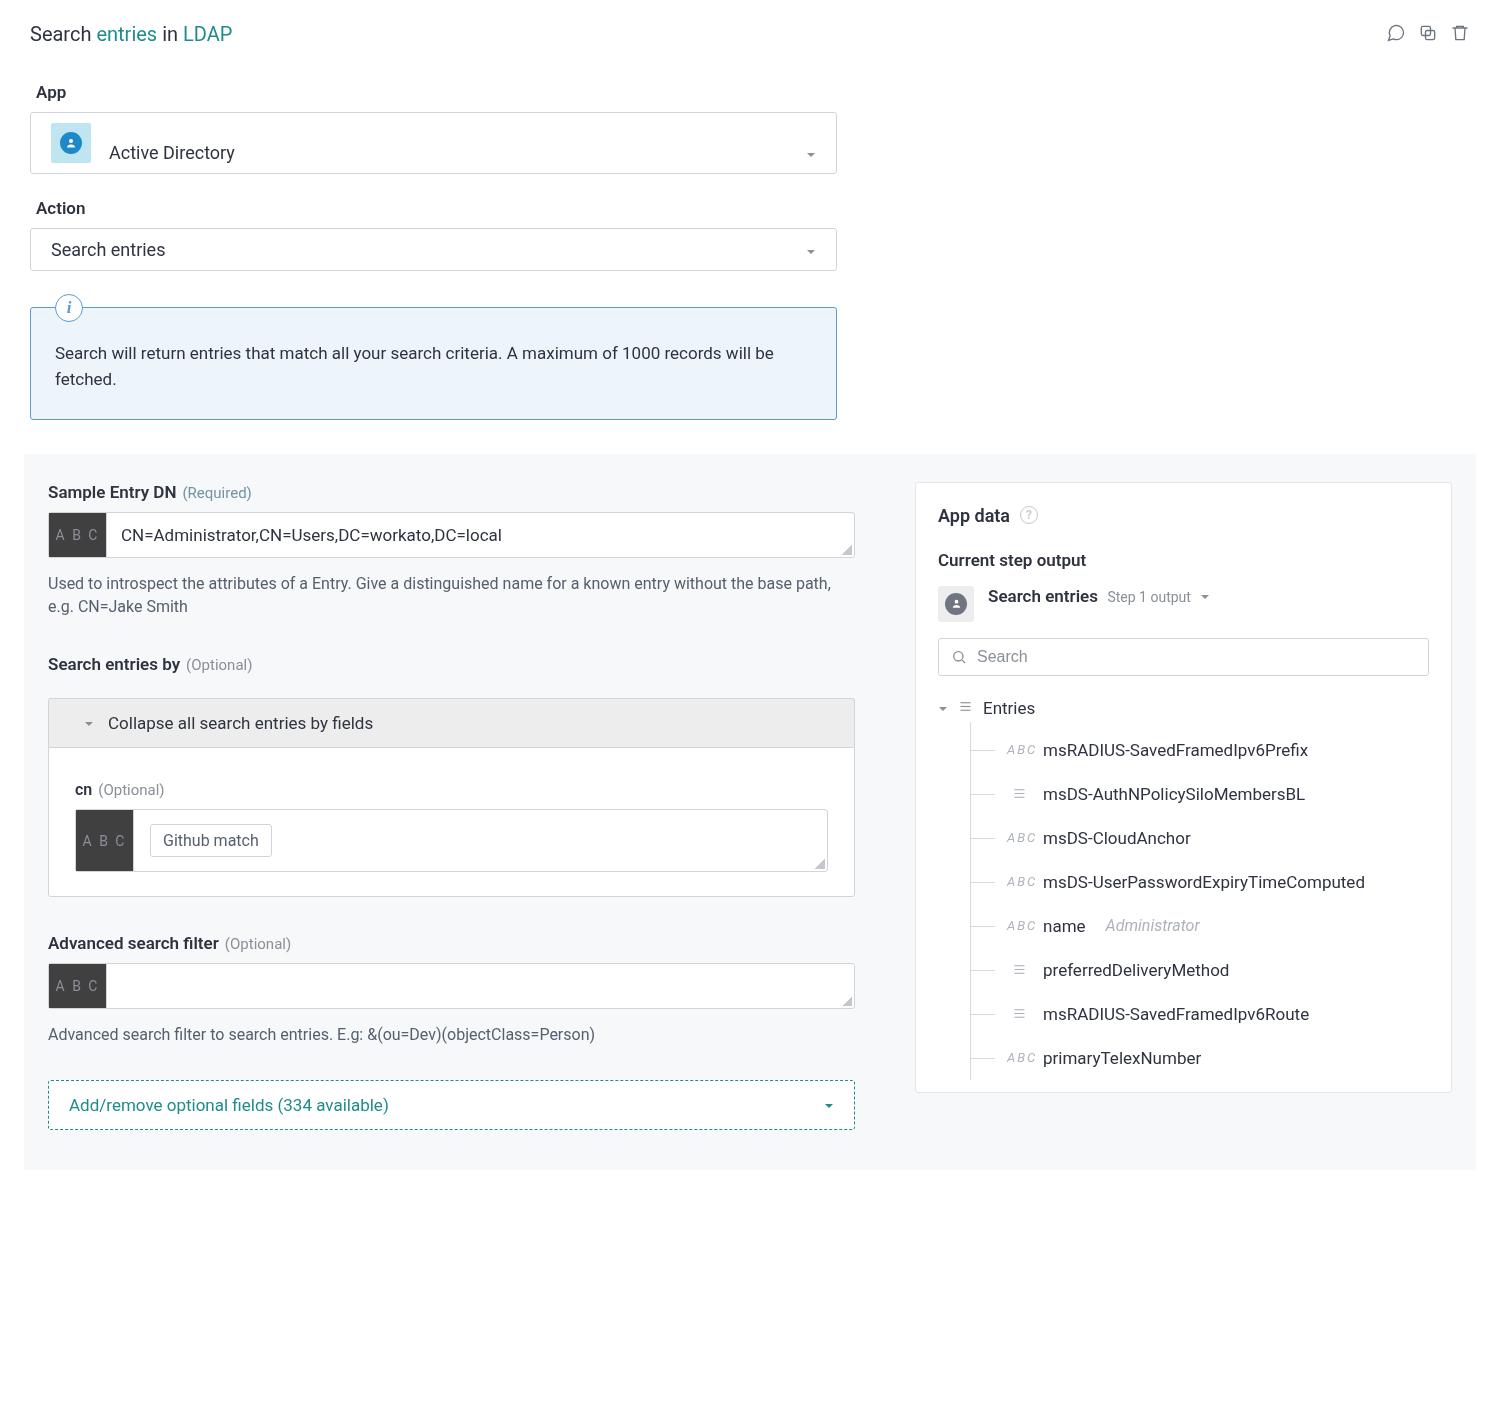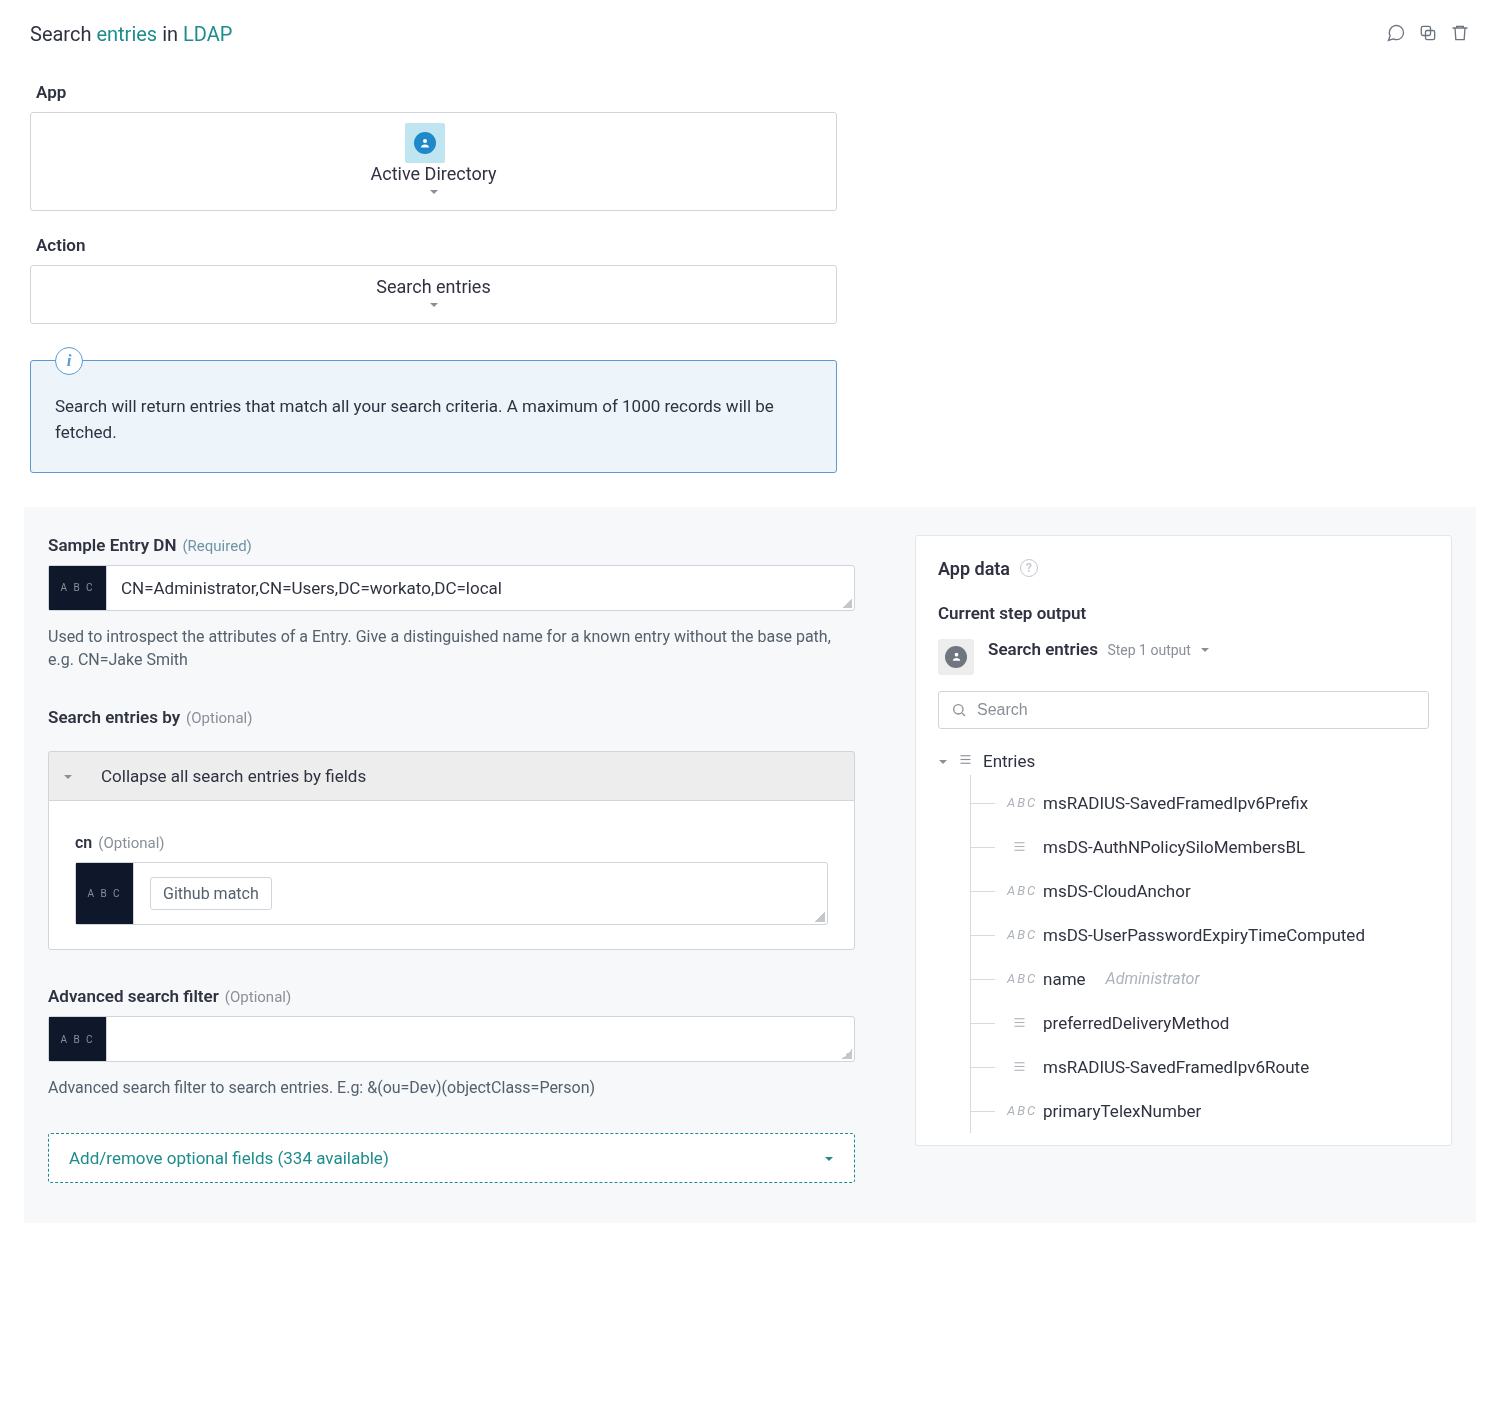--- a/index.html
+++ b/index.html
@@ -25,26 +25,25 @@
   .top-icons { display: flex; gap: 12px; color: #6b7280; }
   .top-icons svg { width: 20px; height: 20px; stroke: #6b7280; fill: none; stroke-width: 1.6; cursor: pointer; }
 
   .section-label { font-size: 17px; font-weight: 600; color: #2f3341; margin: 24px 0 10px 6px; }
 
   .select-box {
     border: 1px solid #d1d5db;
     border-radius: 3px;
     background: #fff;
     display: flex;
-    align-items: center;
-    padding: 10px 32px;
+    align-items: flex-end;
+    padding: 10px 20px;
     max-width: 807px;
     position: relative;
     cursor: pointer;
-    flex-direction: column;
   }
   .select-box .app-icon {
     width: 40px; height: 40px;
     background: #bfe6f0;
     border-radius: 2px;
     display: flex; align-items: center; justify-content: center;
     margin-right: 18px;
   }
   .app-icon-inner {
     width: 22px; height: 22px; border-radius: 50%;
@@ -92,38 +91,38 @@
   .lower-right { flex: 1; }
 
   .field-label { font-size:17px; font-weight:600; color:#2f3341; margin-bottom:10px; }
   .field-label .tag { font-size:15px; font-weight:400; margin-left:6px; }
   .tag.req { color:#7093a6; }
   .tag.opt { color:#8a8f98; }
 
   .input-row { display:flex; border:1px solid #d1d5db; border-radius:3px; background:#fff; }
   .input-prefix {
     width: 58px; flex-shrink:0;
-    background:#0f172a;
+    background:#404040;
     border-right:1px solid #d1d5db;
     display:flex; align-items:center; justify-content:center;
-    color:#8a8f98; font-size:10px; letter-spacing:2px;
+    color:#8a8f98; font-size:14px; letter-spacing:2px;
   }
   .input-body { flex:1; padding:12px 14px; font-size:17px; color:#2f3341; position:relative; min-height:44px; }
   .input-body .resize-tri {
     position:absolute; right:2px; bottom:2px;
     width:10px; height:10px;
     background: linear-gradient(135deg, transparent 50%, #c4c8ce 50%);
   }
   .help-text { font-size:16px; color:#55606e; margin-top:14px; line-height:1.45; }
 
   .collapse-bar {
     border:1px solid #d1d5db; border-bottom:none;
     background:#ededed;
-    padding:14px 14px;
-    display:flex; align-items:center; gap:28px;
+    padding:14px 35px;
+    display:flex; align-items:center; gap:14px;
     font-size:17px; color:#2f3341;
     border-radius:3px 3px 0 0;
     cursor:pointer;
     margin-top:24px;
   }
   .collapse-body {
     border:1px solid #d1d5db;
     background:#fff;
     padding: 32px 26px 24px 26px;
     border-radius:0 0 3px 3px;

